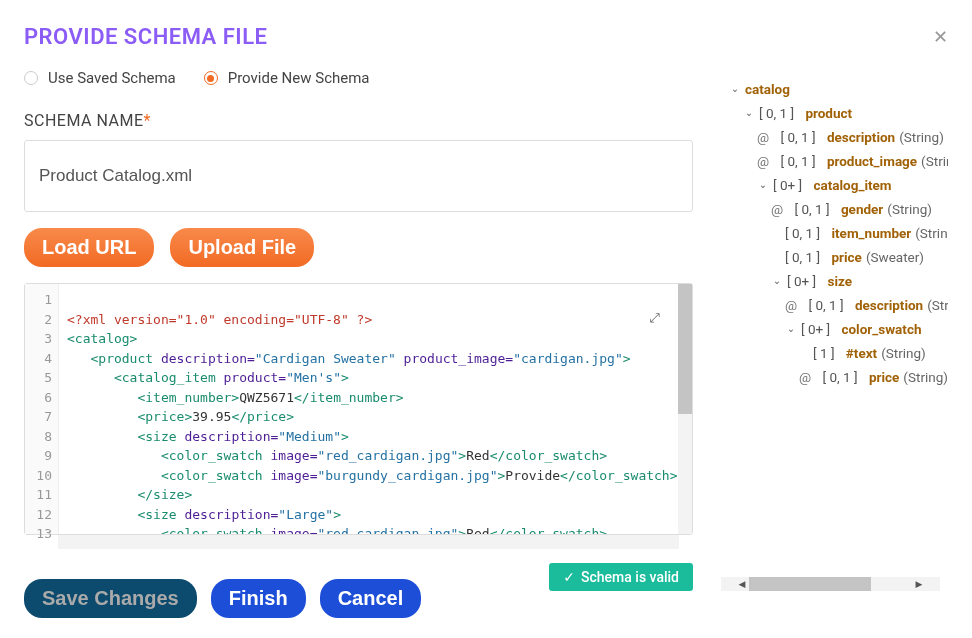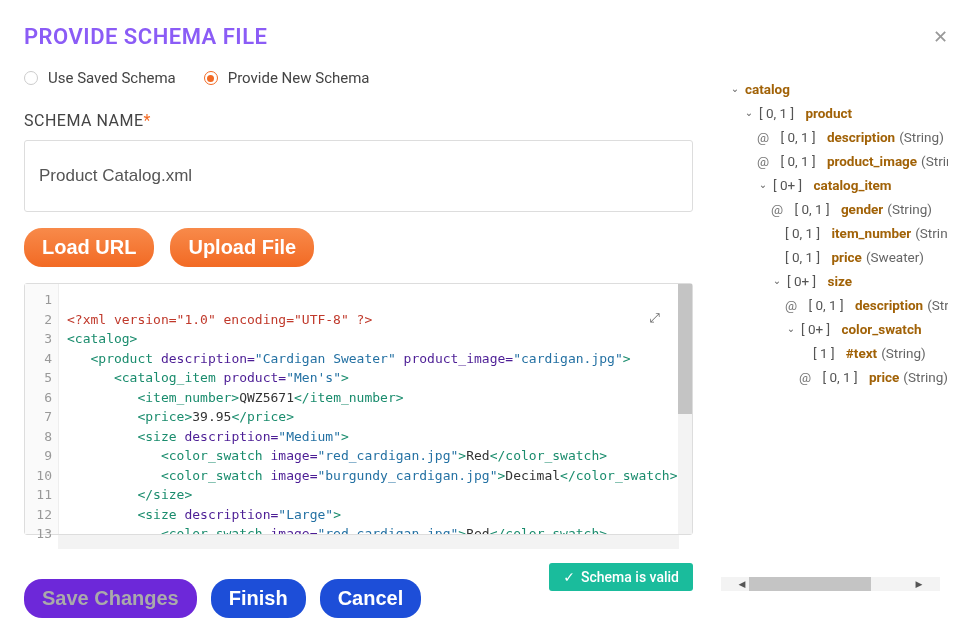--- a/index.html
+++ b/index.html
@@ -25,21 +25,21 @@
 .radio-circle.selected { border-color: #f26a24; }
 .radio-dot { width: 7px; height: 7px; border-radius: 50%; background: #f26a24; }
 .field-label { font-size: 16px; letter-spacing: 0.5px; color: #444; margin-bottom: 10px; }
 .required { color: #f26a24; }
 .schema-input { width: 100%; padding: 25px 14px; font-size: 17px; border: 1px solid #ddd; border-radius: 3px; color: #555; margin-bottom: 16px; }
 .btn-row { display: flex; gap: 16px; margin-bottom: 16px; }
 .btn { border: none; padding: 8px 18px; border-radius: 18px; font-size: 20px; font-weight: 600; cursor: pointer; color: #fff; }
 .btn-orange { background: linear-gradient(180deg, #f88a4a, #f26a24); }
 .btn-orange-solid { background: #1d4ed8; }
 .btn-gray { background: #1d4ed8; }
-.btn-disabled { background: #6d28d9; color: #aaa; cursor: default; }
+.btn-disabled { background: #0c4a6e; color: #aaa; cursor: default; }
 .code-wrapper { border: 1px solid #ddd; border-radius: 3px; position: relative; height: 252px; display: flex; background: #fff; }
 .gutter { width: 34px; background: #fafafa; border-right: 1px solid #eee; text-align: right; padding: 6px 6px 6px 0; font-family: "Consolas","Menlo",monospace; font-size: 13px; color: #999; line-height: 19.5px; }
 .code-body { flex:1; padding: 6px 8px; font-family: "Consolas","Menlo",monospace; font-size: 13px; line-height: 19.5px; overflow: hidden; white-space: pre; position: relative; }
 .expand-icon { position: absolute; top: 24px; right: 18px; color: #666; cursor: pointer; font-size: 13px; }
 .code-vscroll { width: 14px; background: #f3f3f3; display: flex; flex-direction: column; }
 .code-vscroll-thumb { background: #c4c4c4; width: 100%; height: 130px; }
 .code-hscroll { height: 14px; background: #f3f3f3; margin: 0 14px 0 34px; }
 .tok-pi { color: #c0392b; }
 .tok-tag { color: #1a8c6d; }
 .tok-attr { color: #4c1d95; }
@@ -103,21 +103,21 @@
       <div class="gutter">1<br>2<br>3<br>4<br>5<br>6<br>7<br>8<br>9<br>10<br>11<br>12<br>13</div>
       <div class="code-body">
 <span class="tok-pi">&lt;?xml version="1.0" encoding="UTF-8" ?&gt;</span>
 <span class="tok-tag">&lt;catalog&gt;</span>
    <span class="tok-tag">&lt;product</span><span class="tok-attr"> description=</span><span class="tok-val">"Cardigan Sweater"</span><span class="tok-attr"> product_image=</span><span class="tok-val">"cardigan.jpg"</span><span class="tok-tag">&gt;</span>
       <span class="tok-tag">&lt;catalog_item</span><span class="tok-attr"> product=</span><span class="tok-val">"Men's"</span><span class="tok-tag">&gt;</span>
          <span class="tok-tag">&lt;item_number&gt;</span><span class="tok-txt">QWZ5671</span><span class="tok-tag">&lt;/item_number&gt;</span>
          <span class="tok-tag">&lt;price&gt;</span><span class="tok-txt">39.95</span><span class="tok-tag">&lt;/price&gt;</span>
          <span class="tok-tag">&lt;size</span><span class="tok-attr"> description=</span><span class="tok-val">"Medium"</span><span class="tok-tag">&gt;</span>
             <span class="tok-tag">&lt;color_swatch</span><span class="tok-attr"> image=</span><span class="tok-val">"red_cardigan.jpg"</span><span class="tok-tag">&gt;</span><span class="tok-txt">Red</span><span class="tok-tag">&lt;/color_swatch&gt;</span>
-            <span class="tok-tag">&lt;color_swatch</span><span class="tok-attr"> image=</span><span class="tok-val">"burgundy_cardigan.jpg"</span><span class="tok-tag">&gt;</span><span class="tok-txt">Decimal</span><span class="tok-tag">&lt;/color_swatch&gt;</span>
+            <span class="tok-tag">&lt;color_swatch</span><span class="tok-attr"> image=</span><span class="tok-val">"burgundy_cardigan.jpg"</span><span class="tok-tag">&gt;</span><span class="tok-txt">Provide</span><span class="tok-tag">&lt;/color_swatch&gt;</span>
          <span class="tok-tag">&lt;/size&gt;</span>
          <span class="tok-tag">&lt;size</span><span class="tok-attr"> description=</span><span class="tok-val">"Large"</span><span class="tok-tag">&gt;</span>
             <span class="tok-tag">&lt;color_swatch</span><span class="tok-attr"> image=</span><span class="tok-val">"red_cardigan.jpg"</span><span class="tok-tag">&gt;</span><span class="tok-txt">Red</span><span class="tok-tag">&lt;/color_swatch&gt;</span>
 <span class="expand-icon">⤢</span></div>
       <div class="code-vscroll">
           <div class="code-vscroll-thumb"></div>
         </div>
     </div>
     <div class="code-hscroll"></div>
 

